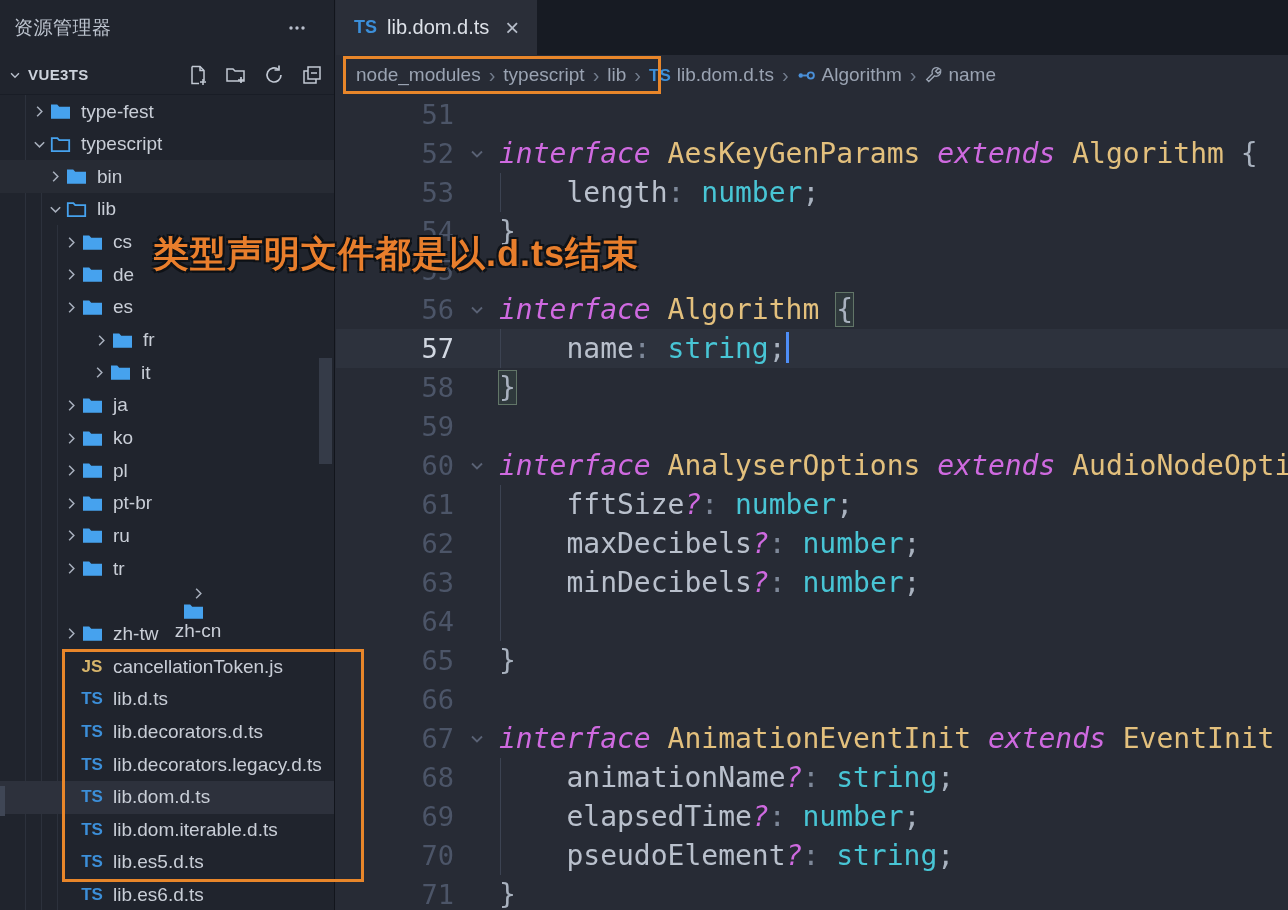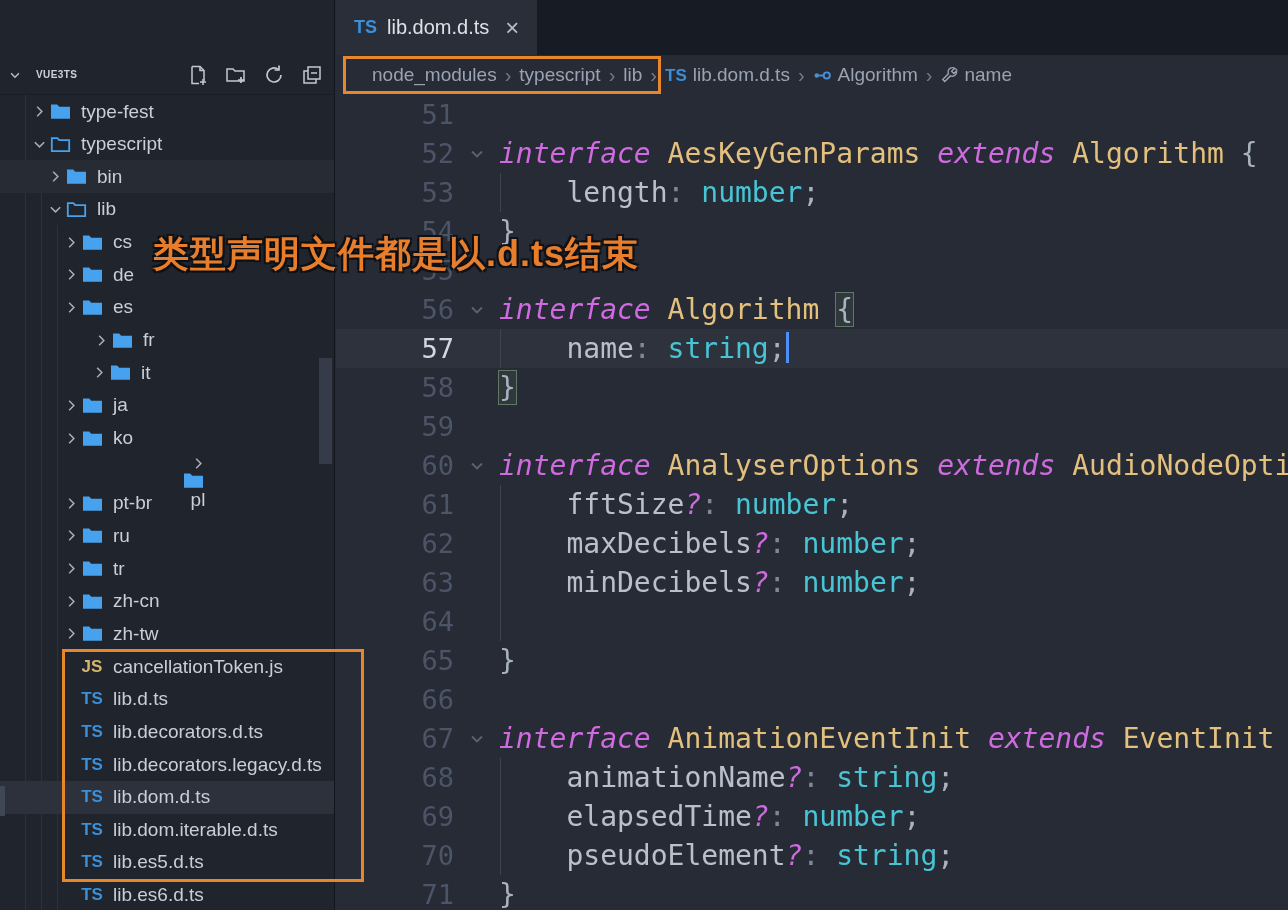--- a/index.html
+++ b/index.html
@@ -13,21 +13,21 @@
   }
   
   .sidebar { position:absolute; left:0; top:0; width:335px; height:910px;
     background:var(--sidebar_bg,#20242d); border-right:1px solid #12151c; z-index:5;}
   .sb-header { position:absolute; left:0; top:0; width:100%; height:55px;
     display:flex; align-items:center; padding:0 14px; }
   .sb-title { font-size:19px; color:#bdc4cf; letter-spacing:.5px; }
   .sb-more { margin-left:auto; margin-right:12px; display:flex; align-items:center; cursor:pointer; }
   .sb-section { position:absolute; left:0; top:55px; width:100%; height:40px;
     display:flex; align-items:center; padding:0 10px 0 6px; border-bottom:1px solid #191d26;}
-  .sb-section-name { font-weight:bold; font-size:10px; letter-spacing:.4px; color:#ccd2dc; margin-left:12px;}
+  .sb-section-name { font-weight:bold; font-size:15px; letter-spacing:.4px; color:#ccd2dc; margin-left:4px;}
   .sb-actions { margin-left:auto; display:flex; gap:14px; align-items:center; }
   .sb-action { width:24px; height:24px; display:flex; align-items:center; justify-content:center; cursor:pointer;}
   .tree { position:absolute; left:0; top:95px; width:100%; height:815px; }
   .tree-guide { position:absolute; width:1px; background:#2c313c; z-index:1;}
   .tree-row { position:absolute; left:0; width:100%; height:33px;
     display:flex; align-items:center; font-size:19px; color:#c9ced7; cursor:pointer; z-index:2;}
   .tree-row.hover { background:var(--hover_row,#272b34); }
   .tree-row.selected { background:var(--selected_row,#2d313c); }
   .twisty { width:18px; height:18px; display:flex; align-items:center; justify-content:center; flex:none;}
   .row-icon { width:24px; margin-right:9px; display:flex; align-items:center; justify-content:center; flex:none;}
@@ -40,21 +40,21 @@
   
   .tabbar { position:absolute; left:336px; top:0; width:952px; height:55px;
     background:var(--tabbar_bg,#171b23); z-index:4; display:flex;}
   .tab { height:55px; padding:0 18px; display:flex; align-items:center; gap:10px;
     background:var(--tab_active_bg,#2a2e38); cursor:pointer;}
   .tab-label { font-size:20px; color:#dde1e8; }
   .tab-close { font-size:24px; color:#b6bdc9; line-height:1; margin-left:6px; cursor:pointer;}
   .tab-badge { font-weight:bold; font-size:18px; color:var(--ts_blue,#3c8fd9); }
   
   .breadcrumbs { position:absolute; left:336px; top:55px; width:799px; height:40px;
-    display:flex; align-items:center; padding-left:36px; gap:8px;
+    display:flex; align-items:center; padding-left:20px; gap:8px;
     background:var(--editor_bg,#272b35); z-index:4; font-size:19px; color:#9aa3b2;}
   .crumb { display:flex; align-items:center; gap:6px; cursor:pointer; white-space:nowrap;}
   .crumb-sep { color:#737d8d; font-size:20px; }
   .crumb .badge { font-size:17px; }
   
   .editor { position:absolute; left:336px; top:95px; width:952px; height:815px;
     background:var(--editor_bg,#272b35); z-index:3;}
   .code-line { position:absolute; left:0; width:100%; height:39px; overflow:hidden; cursor:text;}
   .code-line.current { background:var(--current_line,#2d323d); }
   .gutter-num { position:absolute; left:0; top:0; width:118px; height:39px;
@@ -85,20 +85,30 @@
     text-shadow:2px 2px 0 rgba(12,15,20,.85), -2px 2px 0 rgba(12,15,20,.85),
                 2px -2px 0 rgba(12,15,20,.85), -2px -2px 0 rgba(12,15,20,.85);}
   svg { display:block; }
 </style>
 </head>
 <body>
 
 <div id="app">
 
   <div class="sidebar">
+    <div class="sb-header">
+      <span class="sb-title">资源管理器</span>
+      <span class="sb-more">
+        <svg width="22" height="22" viewBox="0 0 22 22">
+          <circle cx="5" cy="11" r="1.7" fill="#b9c0cc"></circle>
+            <circle cx="11" cy="11" r="1.7" fill="#b9c0cc"></circle>
+            <circle cx="17" cy="11" r="1.7" fill="#b9c0cc"></circle>
+        </svg>
+      </span>
+    </div>
     <div class="sb-section">
       <span class="twisty">
         <svg width="14" height="14" viewBox="0 0 16 16">
             <polyline points="3.5,6 8,10.5 12.5,6" fill="none" stroke="#b9c0cc" stroke-width="1.6"></polyline>
           </svg>
       </span>
       <span class="sb-section-name">VUE3TS</span>
       <span class="sb-actions" id="sb-actions">
           <span class="sb-action">
             <svg width="22" height="22" viewBox="0 0 22 22" fill="none" stroke="#c2c9d4" stroke-width="1.5">
@@ -269,21 +279,21 @@
               <polyline points="5.5,3 10.5,8 5.5,13" fill="none" stroke="#a8b0bd" stroke-width="1.6"></polyline>
             </svg>
           </span>
           <span class="row-icon">
             <svg width="21" height="17" viewBox="0 0 21 17">
               <path d="M1 1.5h6.2l2 2.2H20v12H1z" fill="#46a2ee"></path>
             </svg>
           </span>
           <span>ko</span>
         </div>
-        <div class="tree-row" style="top: 359.15px; padding-left: 62px; flex-direction: column;">
+        <div class="tree-row" style="top: 359.15px; padding-left: 62px;">
           <span class="twisty">
             <svg width="15" height="15" viewBox="0 0 16 16">
               <polyline points="5.5,3 10.5,8 5.5,13" fill="none" stroke="#a8b0bd" stroke-width="1.6"></polyline>
             </svg>
           </span>
           <span class="row-icon">
             <svg width="21" height="17" viewBox="0 0 21 17">
               <path d="M1 1.5h6.2l2 2.2H20v12H1z" fill="#46a2ee"></path>
             </svg>
           </span>
@@ -321,21 +331,21 @@
               <polyline points="5.5,3 10.5,8 5.5,13" fill="none" stroke="#a8b0bd" stroke-width="1.6"></polyline>
             </svg>
           </span>
           <span class="row-icon">
             <svg width="21" height="17" viewBox="0 0 21 17">
               <path d="M1 1.5h6.2l2 2.2H20v12H1z" fill="#46a2ee"></path>
             </svg>
           </span>
           <span>tr</span>
         </div>
-        <div class="tree-row" style="top: 489.75px; padding-left: 62px;">
+        <div class="tree-row" style="top: 489.75px; padding-left: 62px; flex-direction: column;">
           <span class="twisty">
             <svg width="15" height="15" viewBox="0 0 16 16">
               <polyline points="5.5,3 10.5,8 5.5,13" fill="none" stroke="#a8b0bd" stroke-width="1.6"></polyline>
             </svg>
           </span>
           <span class="row-icon">
             <svg width="21" height="17" viewBox="0 0 21 17">
               <path d="M1 1.5h6.2l2 2.2H20v12H1z" fill="#46a2ee"></path>
             </svg>
           </span>

